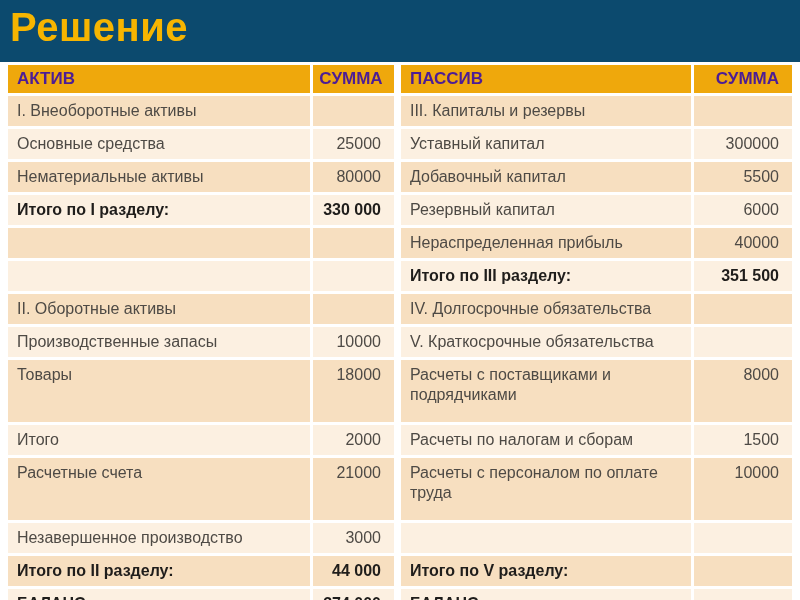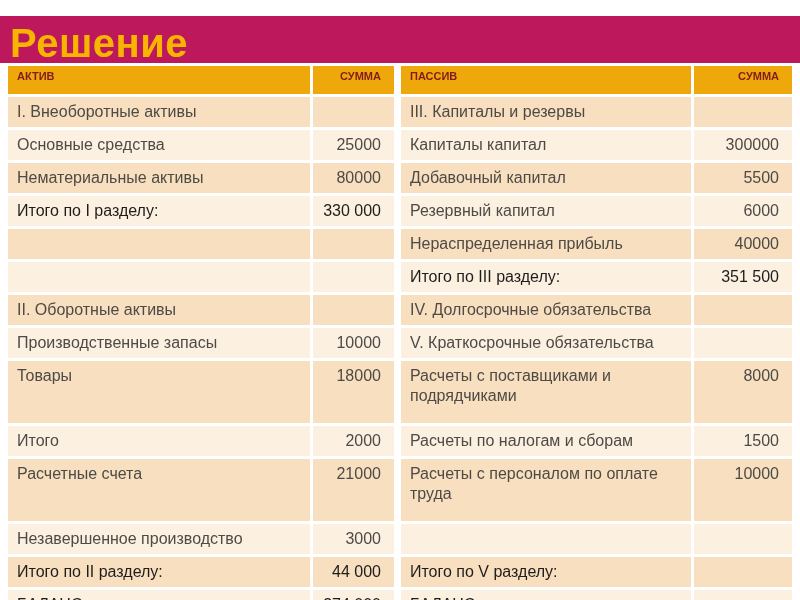--- a/index.html
+++ b/index.html
@@ -5,25 +5,24 @@
   html, body { margin: 0; padding: 0; }
   body {
     width: 800px; height: 600px;
     background: #ffffff;
     font-family: "Liberation Sans", sans-serif;
     overflow: hidden;
   }
   .slide { width: 800px; height: 600px; }
 
   .title-bar {
-    background: #be185d;
-    height: 47px;
+    background: #0c4a6e;
+    height: 62px;
     box-sizing: border-box;
     padding: 6px 0 0 10px;
-    margin-top: 16px;
   }
   .title {
     margin: 0;
     font-size: 40px;
     line-height: 1.05;
     font-weight: bold;
     color: #f7b500;
     letter-spacing: 0.5px;
   }
 
@@ -41,43 +40,43 @@
   col.c-plbl { width: 288px; }
   col.c-psum { width: 97px; }
 
   th, td {
     vertical-align: top;
     box-sizing: border-box;
     overflow: hidden;
   }
   thead th {
     background: #efa80c;
-    color: #7f1d1d;
+    color: #4c1d95;
     font-weight: bold;
-    font-size: 11px;
+    font-size: 17px;
     height: 28px;
     padding: 4px 6px;
     text-align: center;
   }
   tbody tr { height: 30px; }
   tbody tr.tall { height: 62px; }
   tbody td {
     font-size: 16px;
     line-height: 20px;
     color: #4e4a45;
     padding: 5px 8px 2px 8px;
   }
   tbody tr:nth-child(odd) td  { background: #f7dfc0; }
   tbody tr:nth-child(even) td { background: #fcf0e1; }
 
   td.spacer, th.spacer { background: #ffffff !important; padding: 0; }
 
   .lbl { text-align: left;  padding-left: 9px; }
   .sum { text-align: right; padding-right: 13px; }
-  .bold { font-weight: normal; color: #1f1d1b; }
+  .bold { font-weight: bold; color: #1f1d1b; }
 </style>
 </head>
 <body>
 
 <div class="slide">
   <div class="title-bar">
     <h1 class="title">Решение</h1>
   </div>
   <div class="content">
     <table class="balance">
@@ -102,21 +101,21 @@
           <td class="lbl">I. Внеоборотные активы</td>
           <td class="sum"></td>
           <td class="spacer"></td>
           <td class="lbl">III. Капиталы и резервы</td>
           <td class="sum"></td>
         </tr>
         <tr>
           <td class="lbl">Основные средства</td>
           <td class="sum">25000</td>
           <td class="spacer"></td>
-          <td class="lbl">Капиталы капитал</td>
+          <td class="lbl">Уставный капитал</td>
           <td class="sum">300000</td>
         </tr>
         <tr>
           <td class="lbl">Нематериальные активы</td>
           <td class="sum">80000</td>
           <td class="spacer"></td>
           <td class="lbl">Добавочный капитал</td>
           <td class="sum">5500</td>
         </tr>
         <tr>

